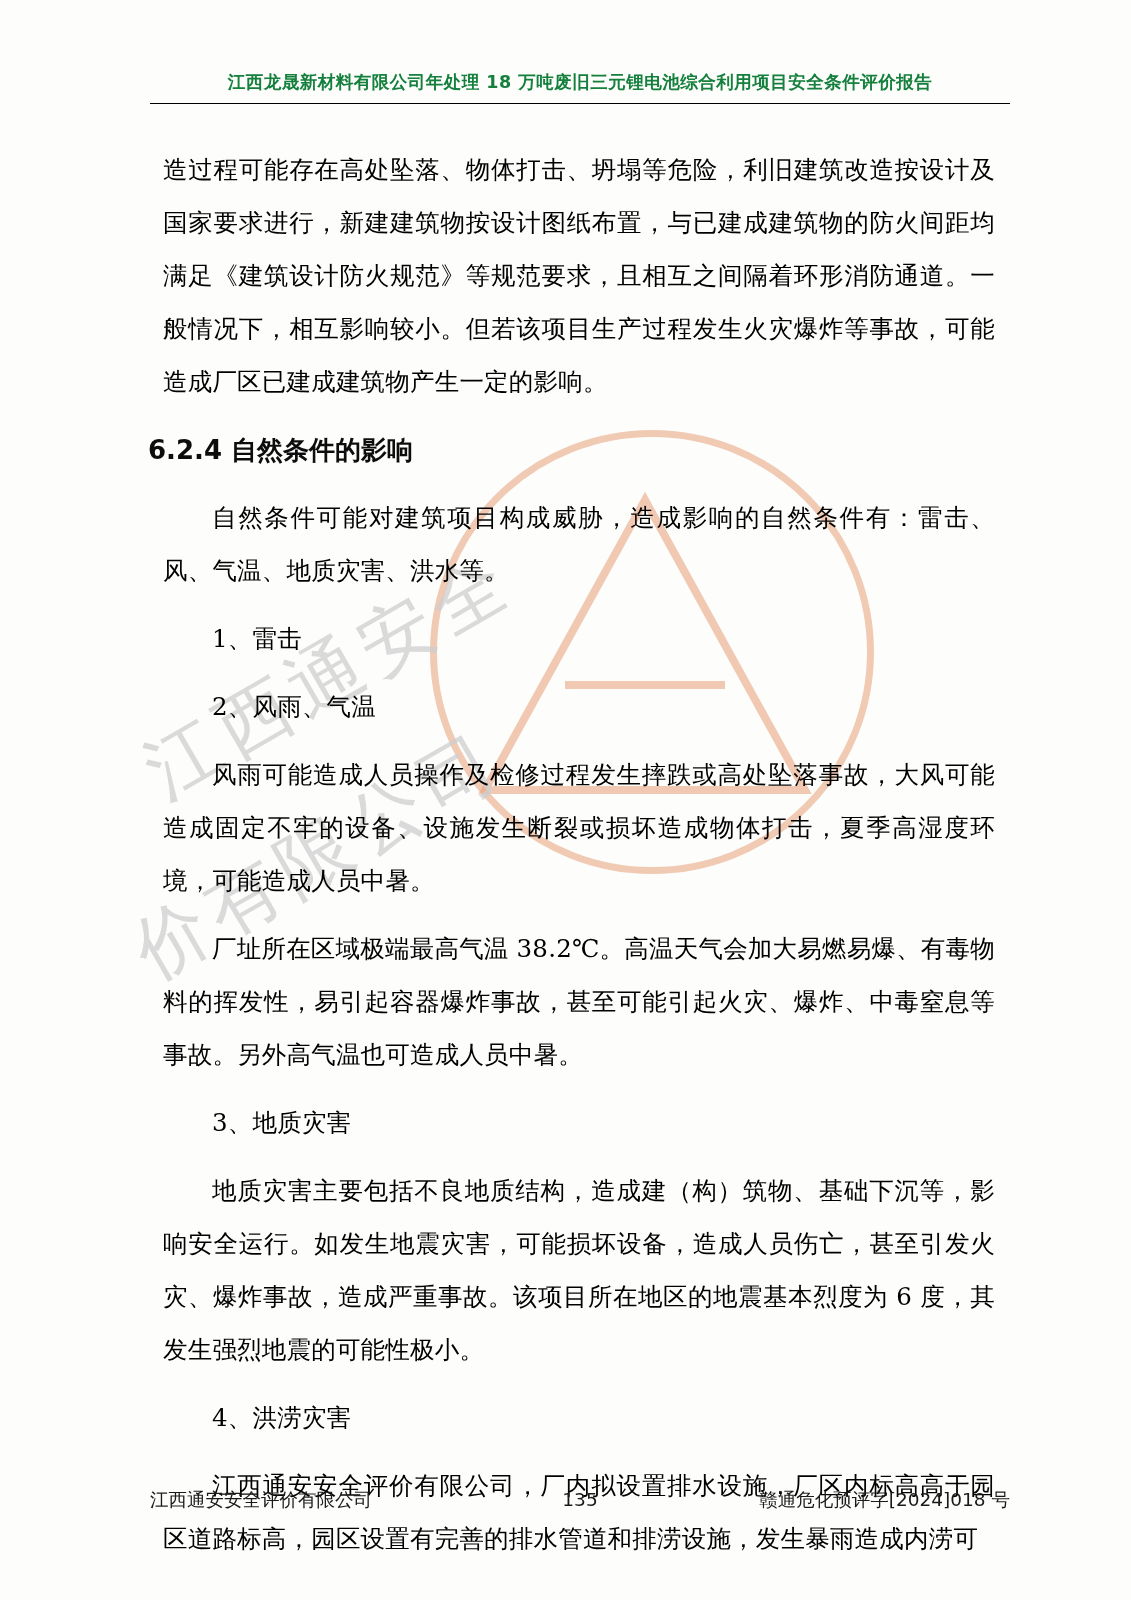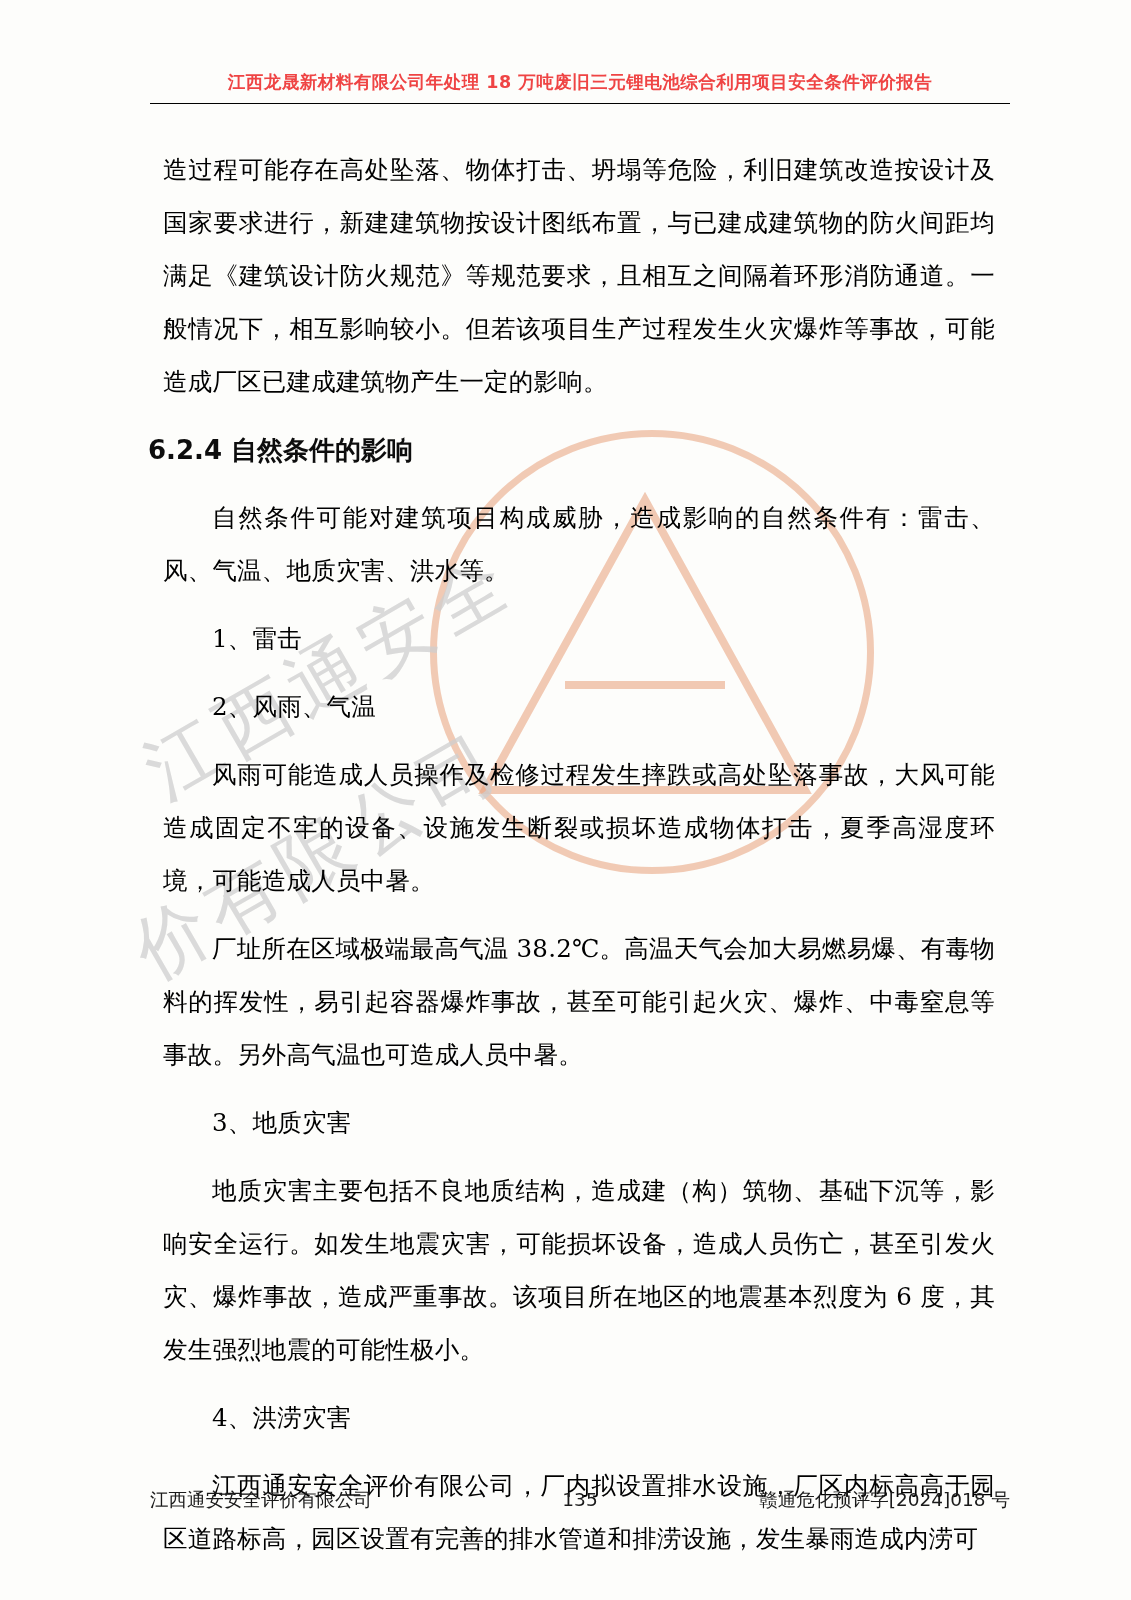--- a/index.html
+++ b/index.html
@@ -84,21 +84,21 @@
   .header {
     position: absolute;
     left: 150px;
     top: 70px;
     width: 860px;
     text-align: center;
     font-family: "DejaVu Sans", "Liberation Sans", sans-serif;
     font-weight: bold;
     font-size: 17.5px;
     letter-spacing: .5px;
-    color: #ef4444;
+    color: #15803d;
     padding-bottom: 9px;
     border-bottom: 1.6px solid #000;
   }
 
   
   .body {
     position: absolute;
     left: 148px;
     top: 128px;
     width: 862px;

